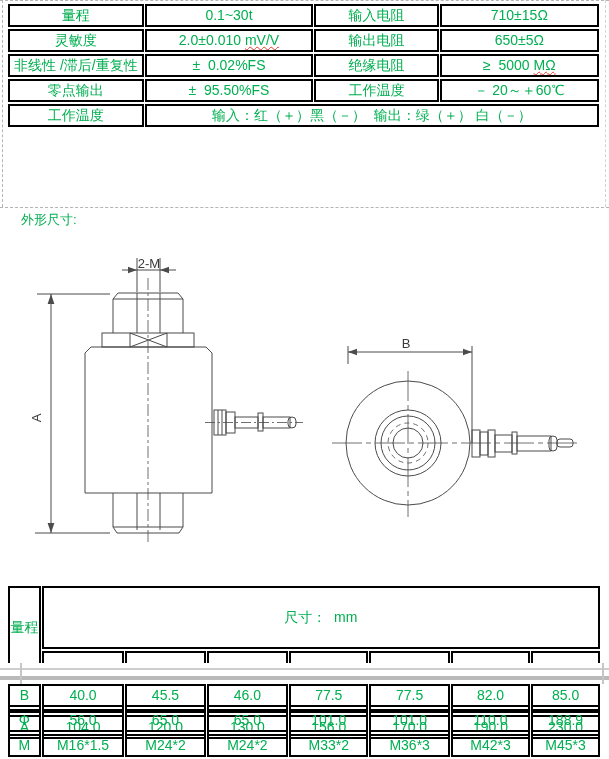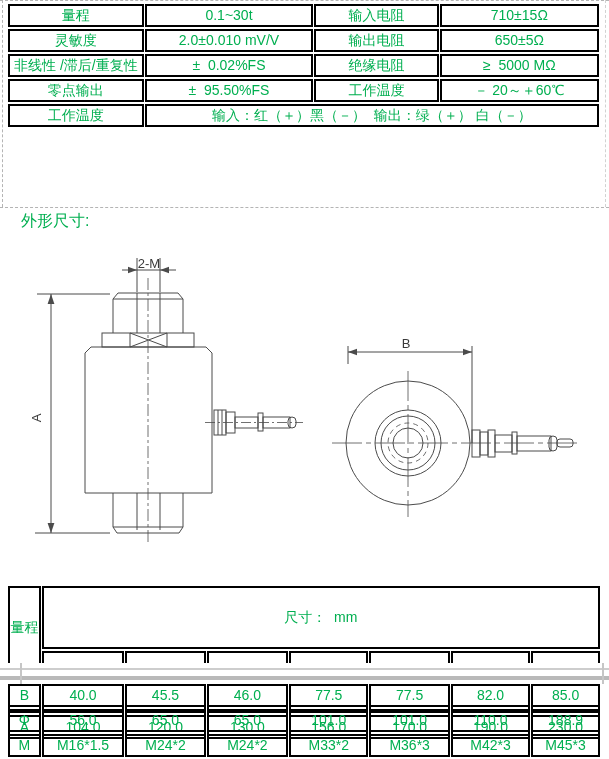--- a/index.html
+++ b/index.html
@@ -12,24 +12,24 @@
   .bnd-left{left:2px;top:0;width:0;height:207px;border-left:1px dashed #b4b4b4;}
   .bnd-right{left:605px;top:0;width:0;height:207px;border-left:1px dashed #d2d2d2;}
 
   table{border-collapse:separate;border-spacing:1px 2px;table-layout:fixed;position:absolute;}
   td{border:2px solid #000;text-align:center;vertical-align:middle;color:#00AF50;
      white-space:pre;overflow:hidden;padding:0;font-size:14px;line-height:1.1;}
 
   .spec{left:7px;top:2px;width:593px;}
   .spec td{height:19px;}
 
-  .wavy{text-decoration-style:wavy;
+  .wavy{text-decoration:underline;text-decoration-style:wavy;
         text-decoration-color:#e23a2e;text-decoration-thickness:1px;}
 
-  .outline-label{position:absolute;left:21px;top:211px;color:#00AF50;font-size:16px;}
+  .outline-label{position:absolute;left:21px;top:211px;color:#00AF50;font-size:13px;}
 
   .drawing{position:absolute;left:0;top:230px;}
 
   .dims{left:7px;width:594px;}
   .part1{top:584px;}
   .part1 td{height:20px;}
   .part2{top:682px;}
   .part2 td{height:19px;}
   .corner div{line-height:1.15;}
   .corner .t-line{font-size:13px;}

